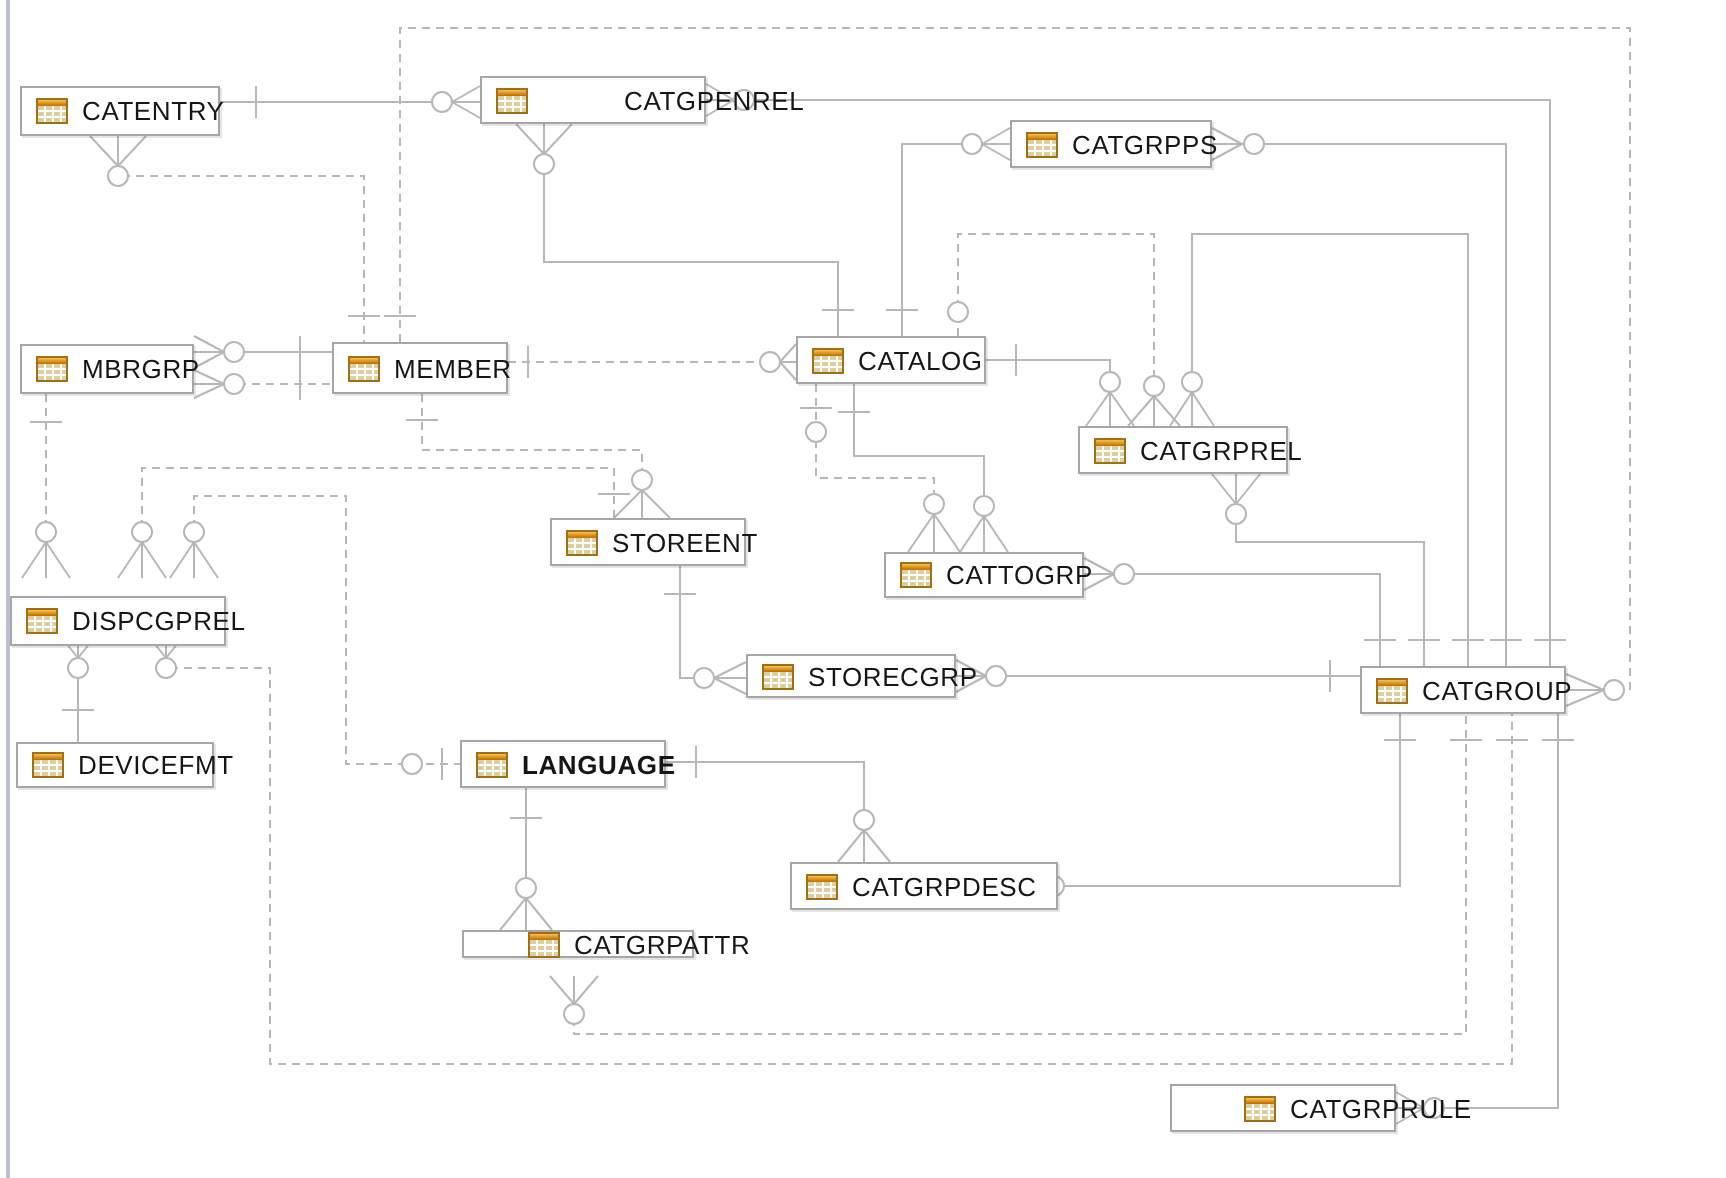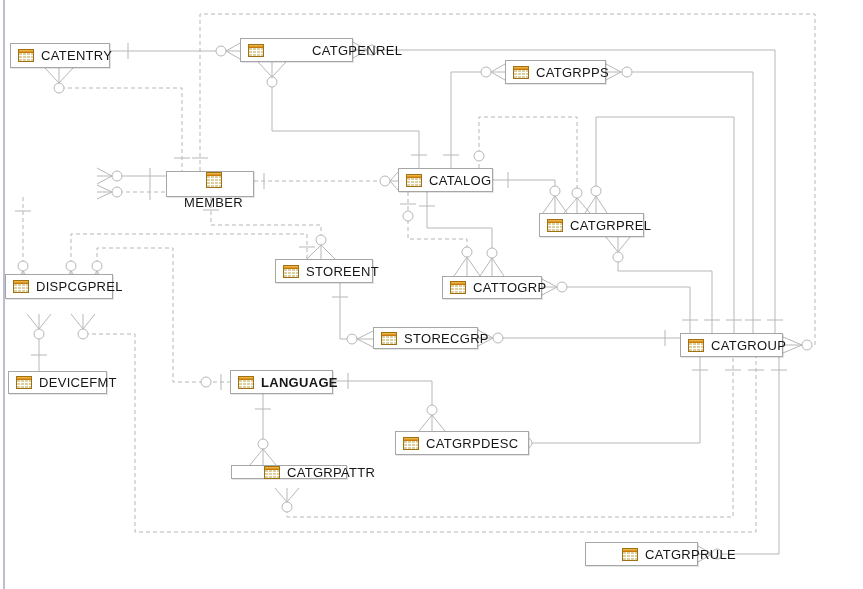--- a/index.html
+++ b/index.html
@@ -357,21 +357,28 @@
       </span>
       <span>CATGPENREL</span>
     </div>
     <div class="entity" style="left: 505px; top: 60px; width: 101px; height: 24px;">
       <span class="ticon">
         <span class="hdr"></span>
         <span class="grid"></span>
       </span>
       <span>CATGRPPS</span>
     </div>
-    <div class="entity" style="left: 166px; top: 171px; width: 88px; height: 26px; flex-direction: column;">
+    <div class="entity" style="left: 10px; top: 172px; width: 87px; height: 25px;">
+      <span class="ticon">
+        <span class="hdr"></span>
+        <span class="grid"></span>
+      </span>
+      <span>MBRGRP</span>
+    </div>
+    <div class="entity" style="left: 166px; top: 171px; width: 88px; height: 26px;">
       <span class="ticon">
         <span class="hdr"></span>
         <span class="grid"></span>
       </span>
       <span>MEMBER</span>
     </div>
     <div class="entity" style="left: 398px; top: 168px; width: 95px; height: 24px;">
       <span class="ticon">
         <span class="hdr"></span>
         <span class="grid"></span>
@@ -392,21 +399,21 @@
       </span>
       <span>STOREENT</span>
     </div>
     <div class="entity" style="left: 442px; top: 276px; width: 100px; height: 23px;">
       <span class="ticon">
         <span class="hdr"></span>
         <span class="grid"></span>
       </span>
       <span>CATTOGRP</span>
     </div>
-    <div class="entity" style="left: 5px; top: 274px; width: 108px; height: 25px;">
+    <div class="entity" style="left: 5px; top: 298px; width: 108px; height: 25px;">
       <span class="ticon">
         <span class="hdr"></span>
         <span class="grid"></span>
       </span>
       <span>DISPCGPREL</span>
     </div>
     <div class="entity" style="left: 373px; top: 327px; width: 105px; height: 22px;">
       <span class="ticon">
         <span class="hdr"></span>
         <span class="grid"></span>

